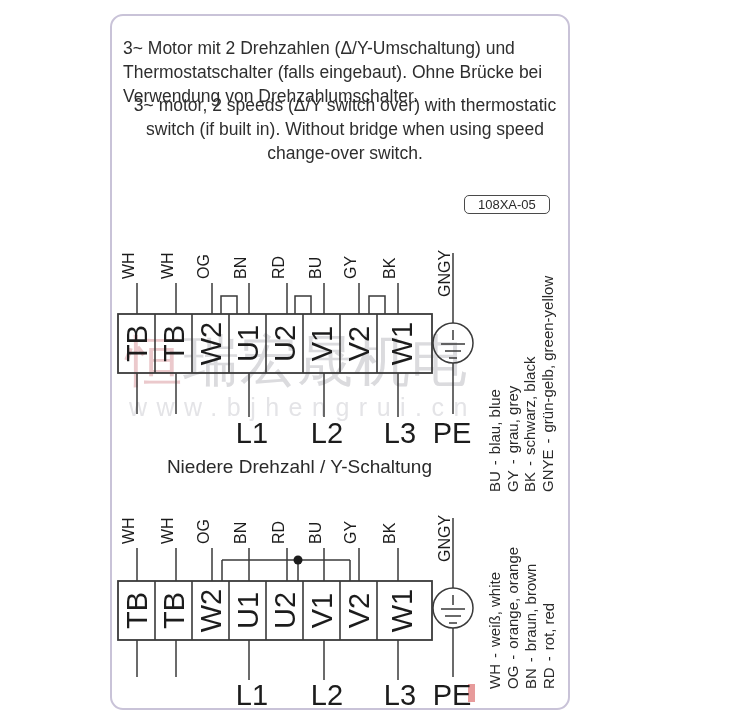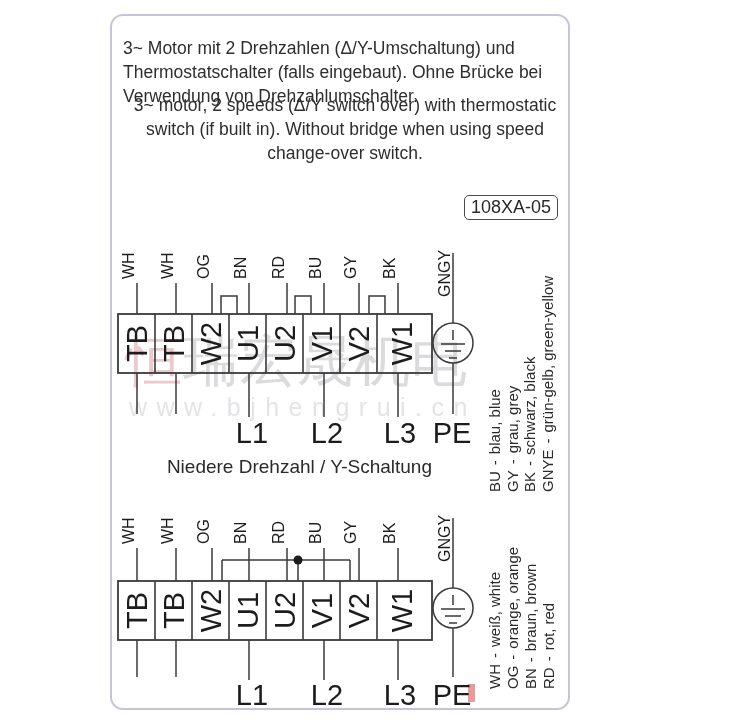--- a/index.html
+++ b/index.html
@@ -8,21 +8,21 @@
   .frame{position:absolute;left:110px;top:14px;width:460px;height:696px;
          border:2px solid #c9c3d8;border-radius:13px;box-sizing:border-box;}
   .intro{position:absolute;left:123px;width:444px;font-size:17.5px;line-height:24px;color:#2e2e2e;}
   .intro.de{top:36px;}
   .intro.en{top:93px;text-align:center;}
   .heading{position:absolute;left:118px;width:314px;text-align:center;
            font-size:19px;line-height:23px;color:#2a2a2a;}
   .heading.h1{top:187px;}
   .heading.h2{top:455px;text-align:right;}
   .refbox{position:absolute;left:464px;top:195px;border:1.4px solid #4a4a4a;border-radius:5px;
-          padding:1px 6px;font-size:18px;color:#2a2a2a;background:#fff;}
+          padding:1px 13px;font-size:13px;color:#2a2a2a;background:#fff;}
   .wm-cjk{position:absolute;left:126px;top:326px;font-size:56px;line-height:70px;
           color:#dbdbde;white-space:nowrap;letter-spacing:1px;}
   .wm-cjk .first{color:#ebc9cc;}
   .wm-url{position:absolute;left:129px;top:393px;font-size:25px;letter-spacing:9.5px;
           color:#e4e4e7;white-space:nowrap;}
   .wm-red{position:absolute;left:468px;top:684px;width:7px;height:18px;background:#e79b9b;}
   svg{position:absolute;left:0;top:0;}
   .rot{position:absolute;transform-origin:0 0;transform:rotate(-90deg);
        height:18px;line-height:18px;width:240px;font-size:15px;color:#2a2a2a;white-space:nowrap;}
   .lsep{margin:0 6px;}

